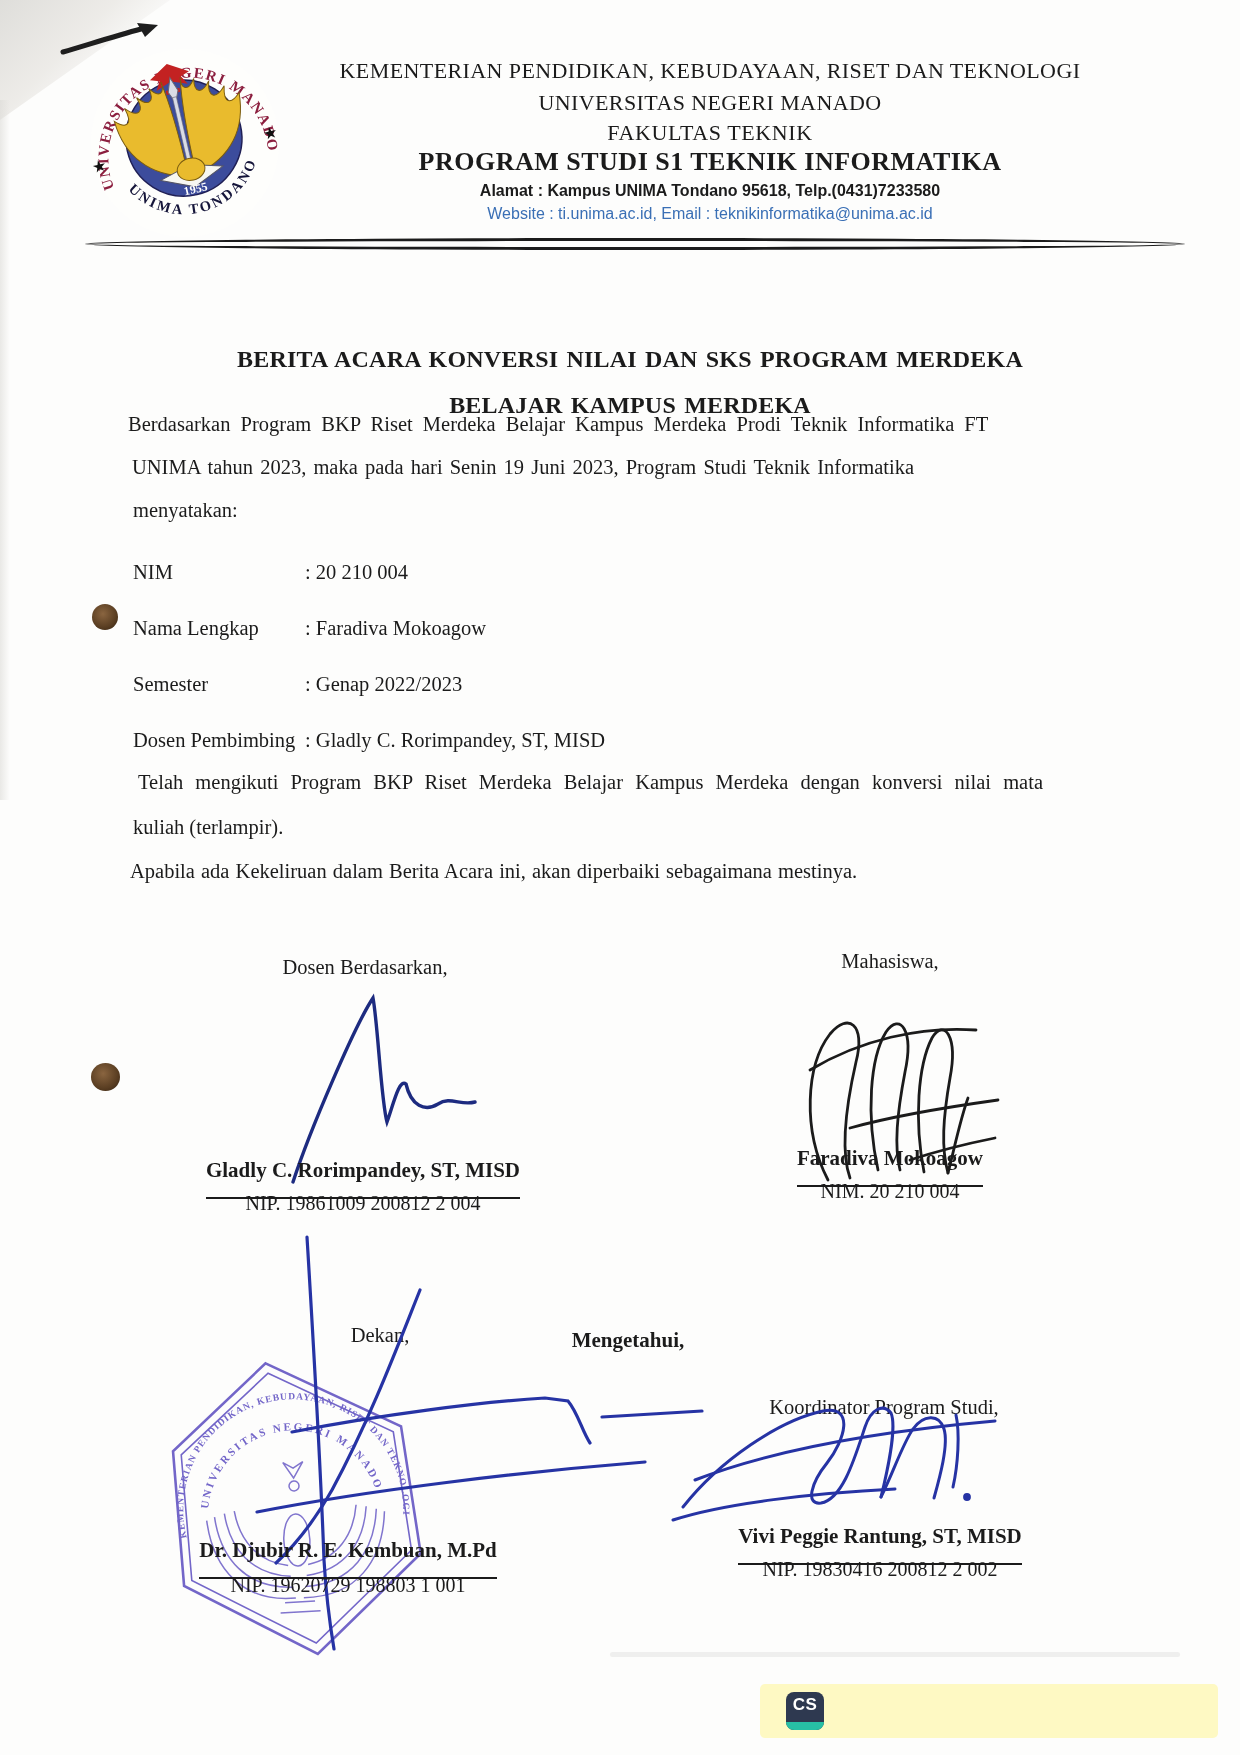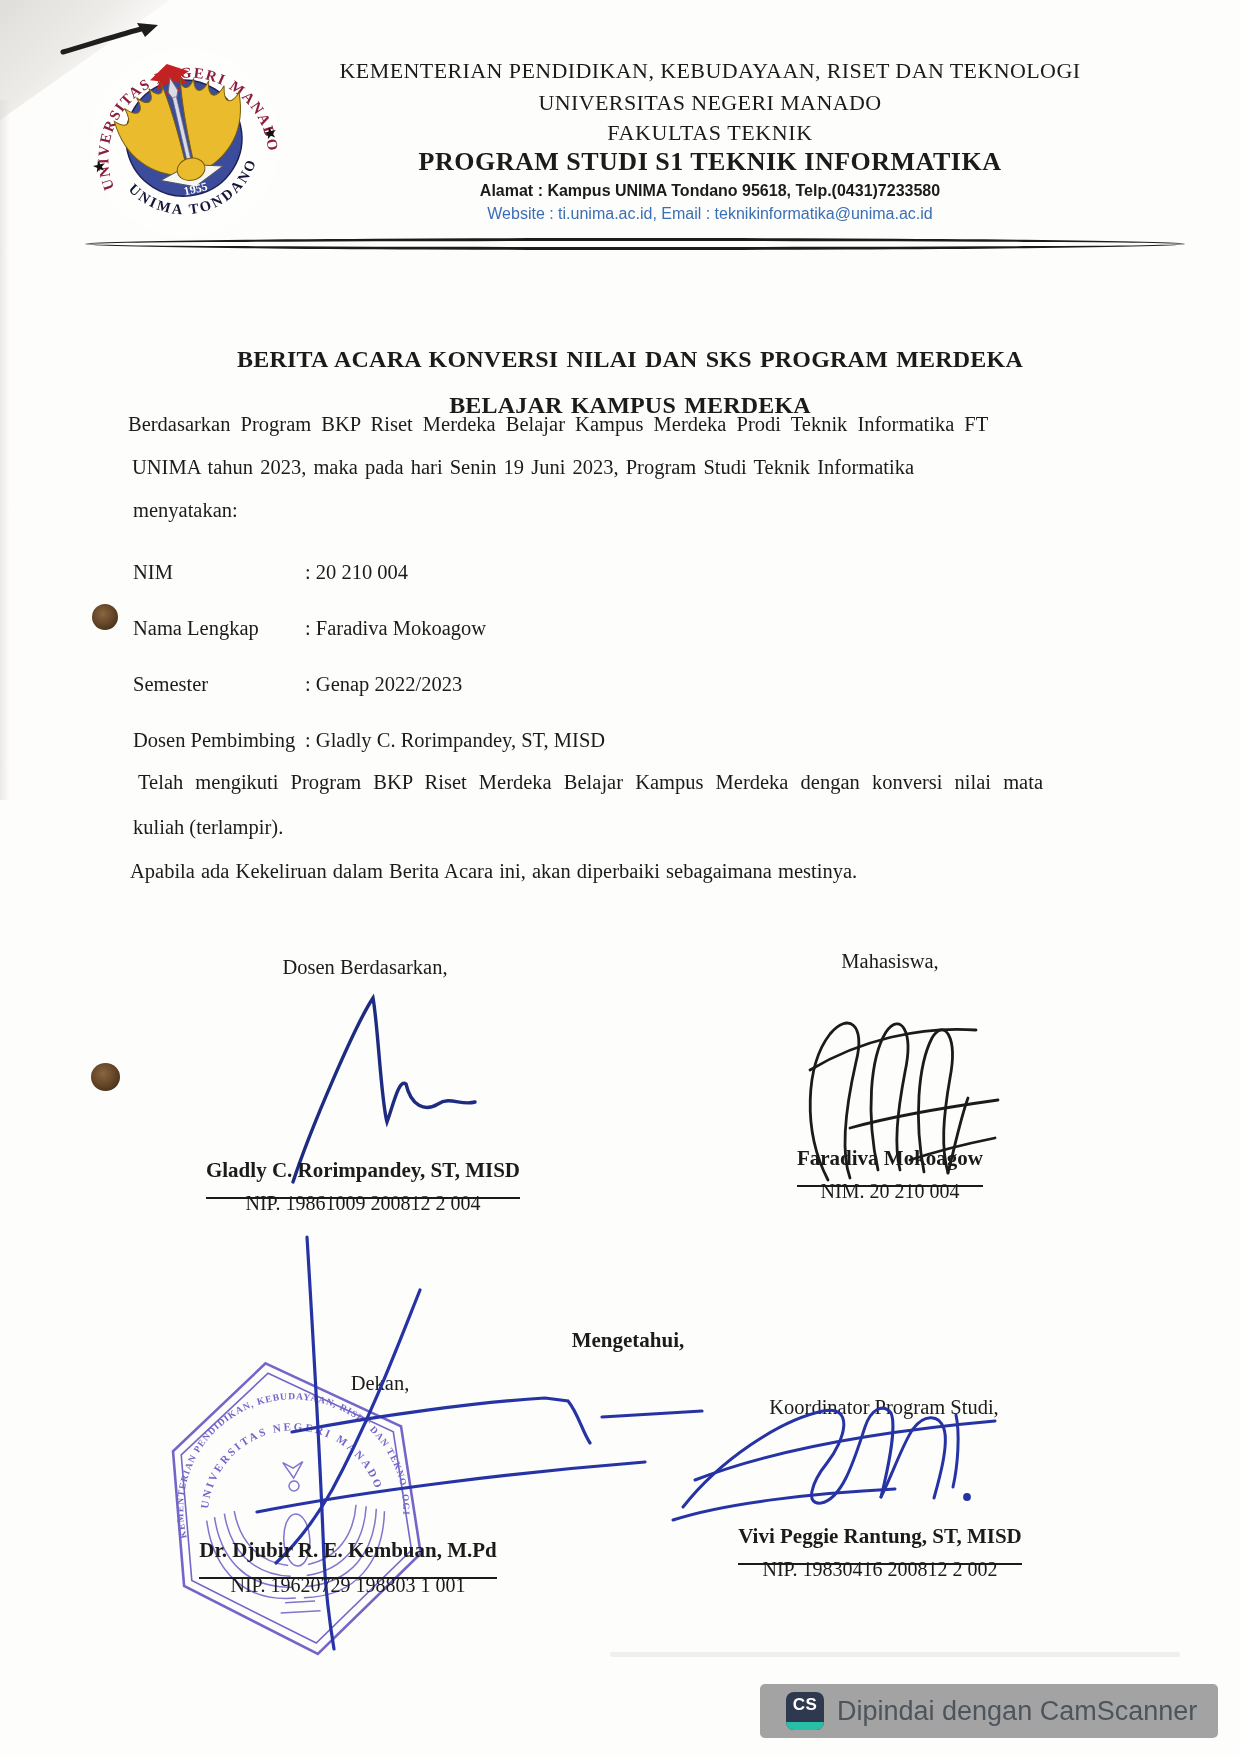--- a/index.html
+++ b/index.html
@@ -49,31 +49,31 @@
   .sig-name span{border-bottom:2.5px solid #1b1b1b;padding-bottom:15px;}
   .sig-id{font-size:20px;text-align:center;white-space:nowrap;}
   #name-sup{left:163px;top:1158px;width:400px;}
   #id-sup{left:163px;top:1192px;width:400px;}
   #name-stu{left:690px;top:1146px;width:400px;}
   #id-stu{left:690px;top:1180px;width:400px;}
   #sig-sup{left:275px;top:980px;width:250px;height:205px;}
   #sig-stu{left:790px;top:1010px;width:210px;height:185px;}
   
   #ack{left:478px;top:1328px;width:300px;font-weight:bold;font-size:21px;text-align:center;}
-  #role-dean{left:280px;top:1372px;width:200px;}
+  #role-dean{left:280px;top:1324px;width:200px;}
   #role-coor{left:684px;top:1356px;width:400px;margin-top:40px;}
   #stamp{left:160px;top:1350px;width:270px;height:310px;}
   #sig-dean{left:240px;top:1225px;width:480px;height:440px;}
   #sig-coor{left:665px;top:1385px;width:400px;height:155px;}
   #name-dean{left:148px;top:1538px;width:400px;}
   #id-dean{left:148px;top:1574px;width:400px;}
   #name-coor{left:680px;top:1524px;width:400px;}
   #id-coor{left:680px;top:1558px;width:400px;}
   
-  #cs-bar{left:760px;top:1684px;width:458px;height:54px;background:#a3a3a3;border-radius:5px;
+  #cs-bar{left:760px;top:1684px;width:458px;height:54px;background:#fef9c3;border-radius:5px;
           display:flex;align-items:center;font-family:"Liberation Sans",sans-serif;}
   #cs-icon{position:relative;width:38px;height:38px;margin-left:26px;border-radius:8px;background:#2e3950;overflow:hidden;flex:0 0 auto;}
   #cs-icon .cs-txt{position:absolute;top:3px;left:0;width:100%;text-align:center;color:#fff;font-weight:bold;font-size:17px;letter-spacing:.5px;}
   #cs-icon .cs-teal{position:absolute;bottom:0;left:0;width:100%;height:8px;background:#27bfa5;}
   #cs-text{margin-left:13px;font-size:27px;color:#4d545c;white-space:nowrap;}
 </style>
 </head>
 <body>
 
 <div id="page">
@@ -227,16 +227,15 @@
   <div class="abs sig-name" id="name-dean"><span>Dr. Djubir R. E. Kembuan, M.Pd</span></div>
   <div class="abs sig-id" id="id-dean">NIP. 19620729 198803 1 001</div>
   <div class="abs sig-name" id="name-coor"><span>Vivi Peggie Rantung, ST, MISD</span></div>
   <div class="abs sig-id" id="id-coor">NIP. 19830416 200812 2 002</div>
 
   <div class="abs" id="cs-bar">
     <div id="cs-icon">
       <div class="cs-txt">CS</div>
       <div class="cs-teal"></div>
     </div>
-    <div id="cs-text">Dipindai dengan CamScanner</div>
   </div>
 
 </div>
 
 </body></html>

